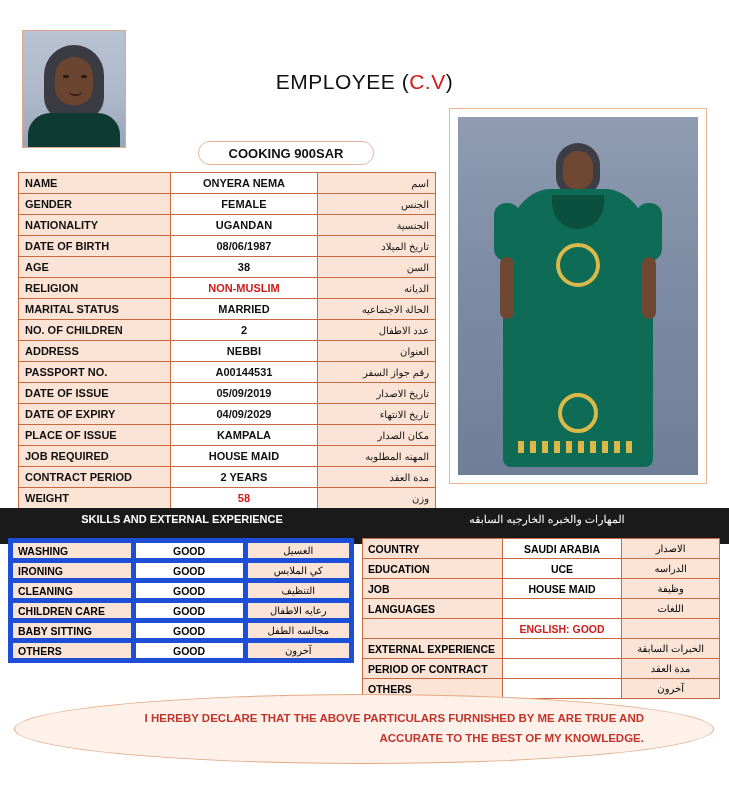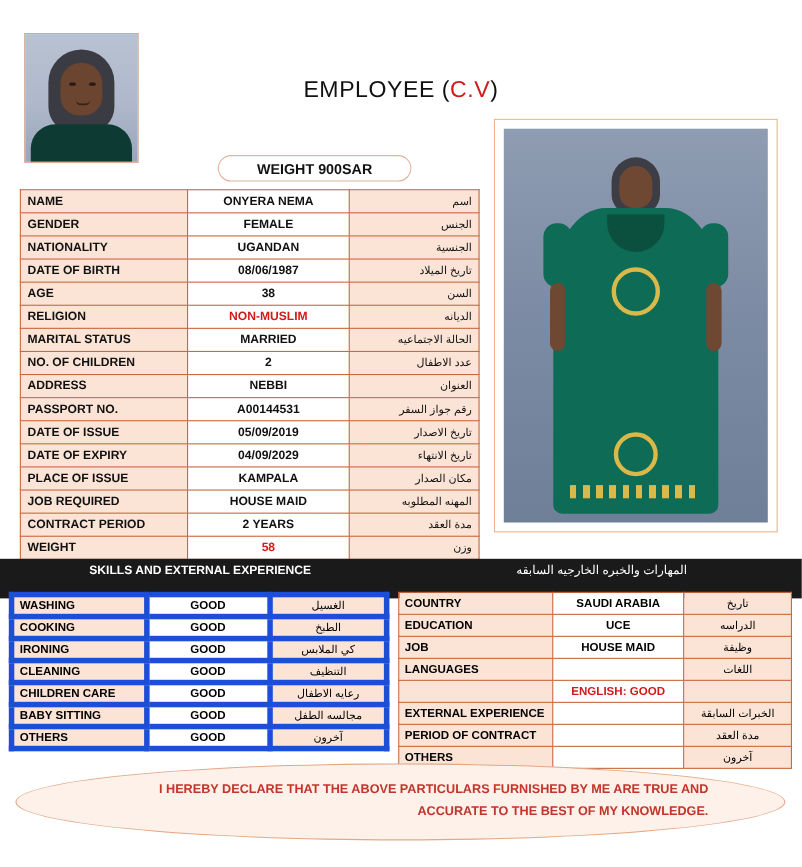--- a/index.html
+++ b/index.html
@@ -335,21 +335,21 @@
         <div class="p-smile"></div>
         <div class="p-body"></div>
       </div>
     </div>
 
     <div class="title">
       <span>EMPLOYEE (</span><span class="red">C.V</span><span class="paren">)</span>
     </div>
 
     <div class="salary-box">
-      <span>WEIGHT 900SAR</span>
+      <span>COOKING 900SAR</span>
     </div>
   </div>
 
   <div class="full-photo">
     <div class="full-photo-inner">
       <div class="fp-head"></div>
       <div class="fp-face"></div>
       <div class="fp-dress">
         <div class="fp-medal"></div>
         <div class="fp-medal2"></div>
@@ -458,25 +458,20 @@
   </div>
 
   <table class="skills-table">
     <tbody id="skills-body">
         <tr>
           <td class="lbl">WASHING</td>
           <td class="val">GOOD</td>
           <td class="ar">الغسيل</td>
         </tr>
         <tr>
-          <td class="lbl">COOKING</td>
-          <td class="val">GOOD</td>
-          <td class="ar">الطبخ</td>
-        </tr>
-        <tr>
           <td class="lbl">IRONING</td>
           <td class="val">GOOD</td>
           <td class="ar">كي الملابس</td>
         </tr>
         <tr>
           <td class="lbl">CLEANING</td>
           <td class="val">GOOD</td>
           <td class="ar">التنظيف</td>
         </tr>
         <tr>
@@ -495,21 +490,21 @@
           <td class="ar">آخرون</td>
         </tr>
       </tbody>
   </table>
 
   <table class="exp-table">
     <tbody id="exp-body">
         <tr>
           <td class="lbl">COUNTRY</td>
           <td class="val">SAUDI ARABIA</td>
-          <td class="ar">تاريخ</td>
+          <td class="ar">الاصدار</td>
         </tr>
         <tr>
           <td class="lbl">EDUCATION</td>
           <td class="val">UCE</td>
           <td class="ar">الدراسه</td>
         </tr>
         <tr>
           <td class="lbl">JOB</td>
           <td class="val">HOUSE MAID</td>
           <td class="ar">وظيفة</td>

